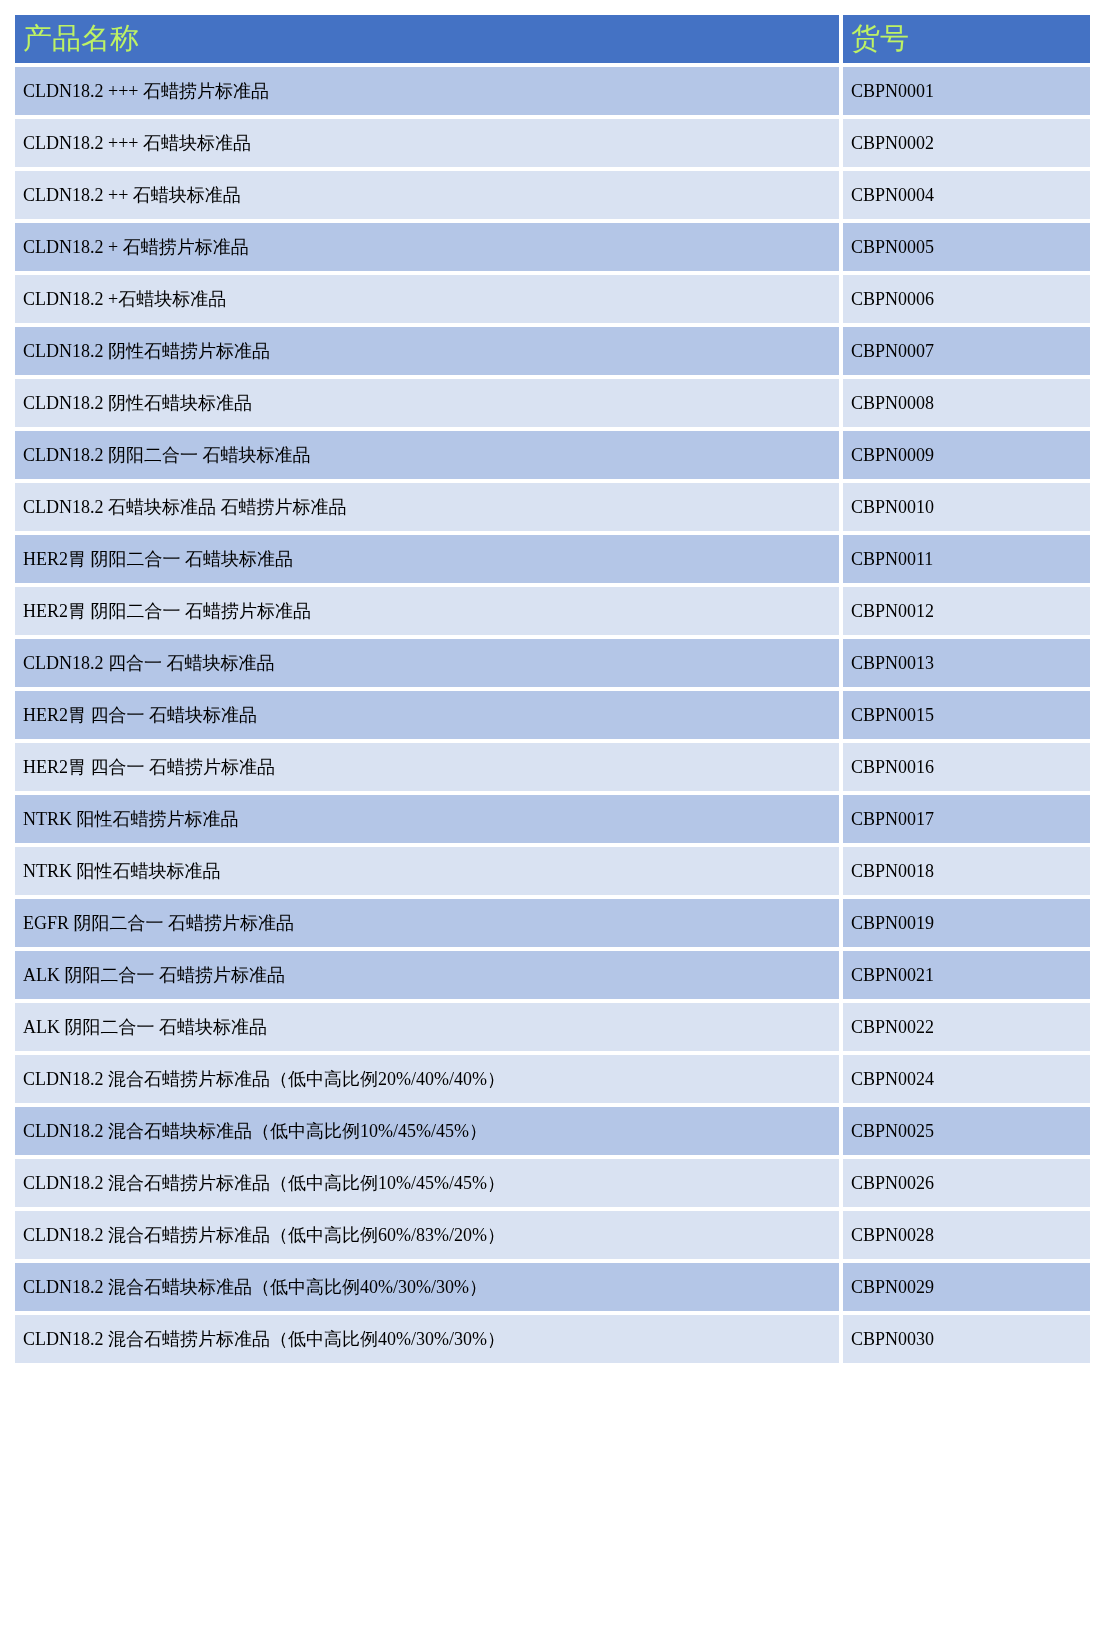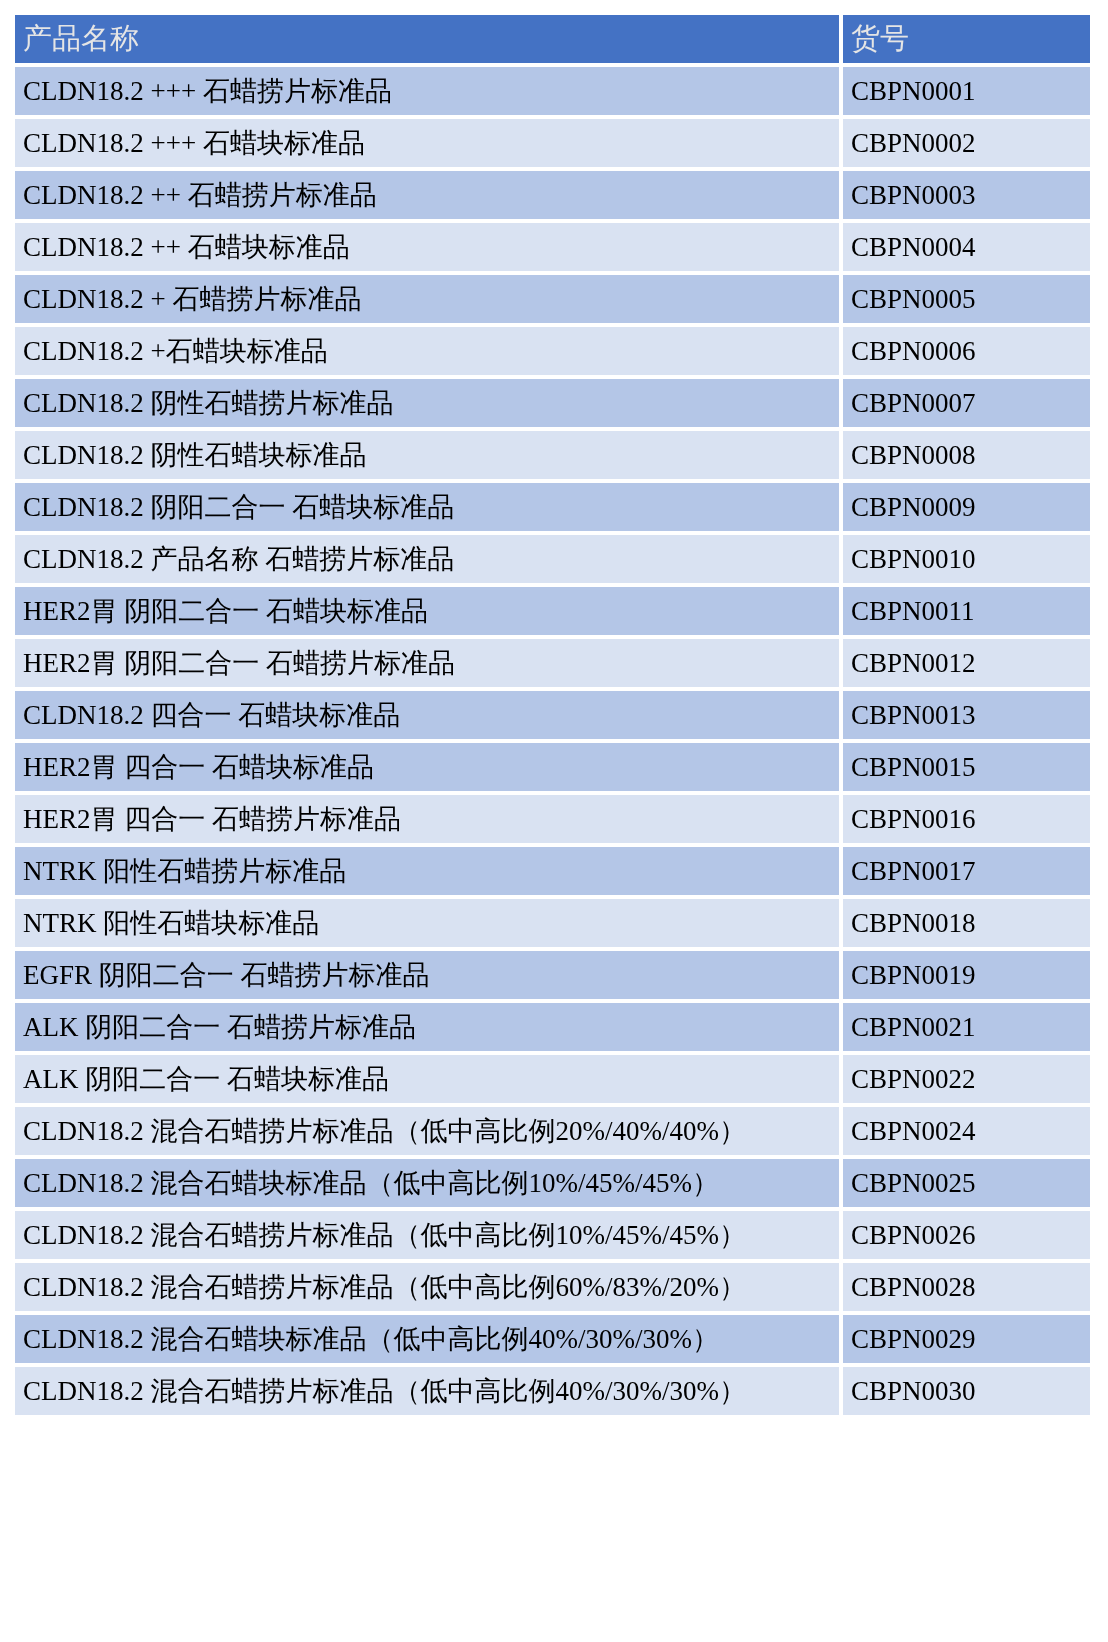--- a/index.html
+++ b/index.html
@@ -25,26 +25,26 @@
   th, td {
     height: 48px;
     padding: 0 6px 0 8px;
     vertical-align: middle;
     text-align: left;
     overflow: hidden;
     white-space: nowrap;
   }
   th {
     background: #4472C4;
-    color: #e5e5e5;
+    color: #bef264;
     font-weight: normal;
     font-size: 29px;
   }
   td {
-    font-size: 27px;
+    font-size: 18px;
     margin-top: 11px;
   }
   tr.band-dark td { background: #B4C6E7; }
   tr.band-light td { background: #D9E2F2; }
 </style>
 </head>
 <body>
 
 <table class="product-table">
   <colgroup>
@@ -59,24 +59,20 @@
   </thead>
   <tbody id="table-body">
   <tr class="band-dark">
     <td>CLDN18.2 +++ 石蜡捞片标准品</td>
     <td>CBPN0001</td>
   </tr>
       <tr class="band-light">
     <td>CLDN18.2 +++ 石蜡块标准品</td>
     <td>CBPN0002</td>
   </tr>
-      <tr class="band-dark">
-    <td>CLDN18.2 ++ 石蜡捞片标准品</td>
-    <td>CBPN0003</td>
-  </tr>
       <tr class="band-light">
     <td>CLDN18.2 ++ 石蜡块标准品</td>
     <td>CBPN0004</td>
   </tr>
       <tr class="band-dark">
     <td>CLDN18.2 + 石蜡捞片标准品</td>
     <td>CBPN0005</td>
   </tr>
       <tr class="band-light">
     <td>CLDN18.2 +石蜡块标准品</td>
@@ -88,21 +84,21 @@
   </tr>
       <tr class="band-light">
     <td>CLDN18.2 阴性石蜡块标准品</td>
     <td>CBPN0008</td>
   </tr>
       <tr class="band-dark">
     <td>CLDN18.2 阴阳二合一 石蜡块标准品</td>
     <td>CBPN0009</td>
   </tr>
       <tr class="band-light">
-    <td>CLDN18.2 产品名称 石蜡捞片标准品</td>
+    <td>CLDN18.2 石蜡块标准品 石蜡捞片标准品</td>
     <td>CBPN0010</td>
   </tr>
       <tr class="band-dark">
     <td>HER2胃 阴阳二合一  石蜡块标准品</td>
     <td>CBPN0011</td>
   </tr>
       <tr class="band-light">
     <td>HER2胃 阴阳二合一  石蜡捞片标准品</td>
     <td>CBPN0012</td>
   </tr>

